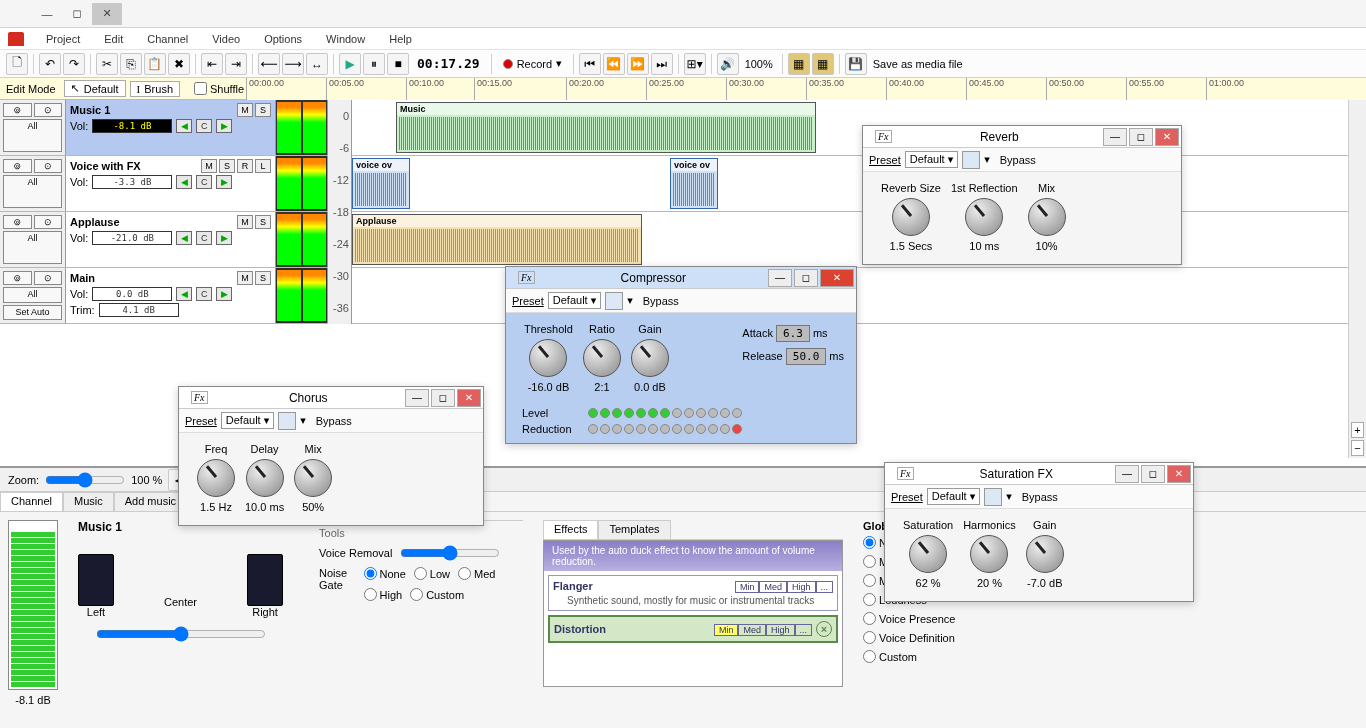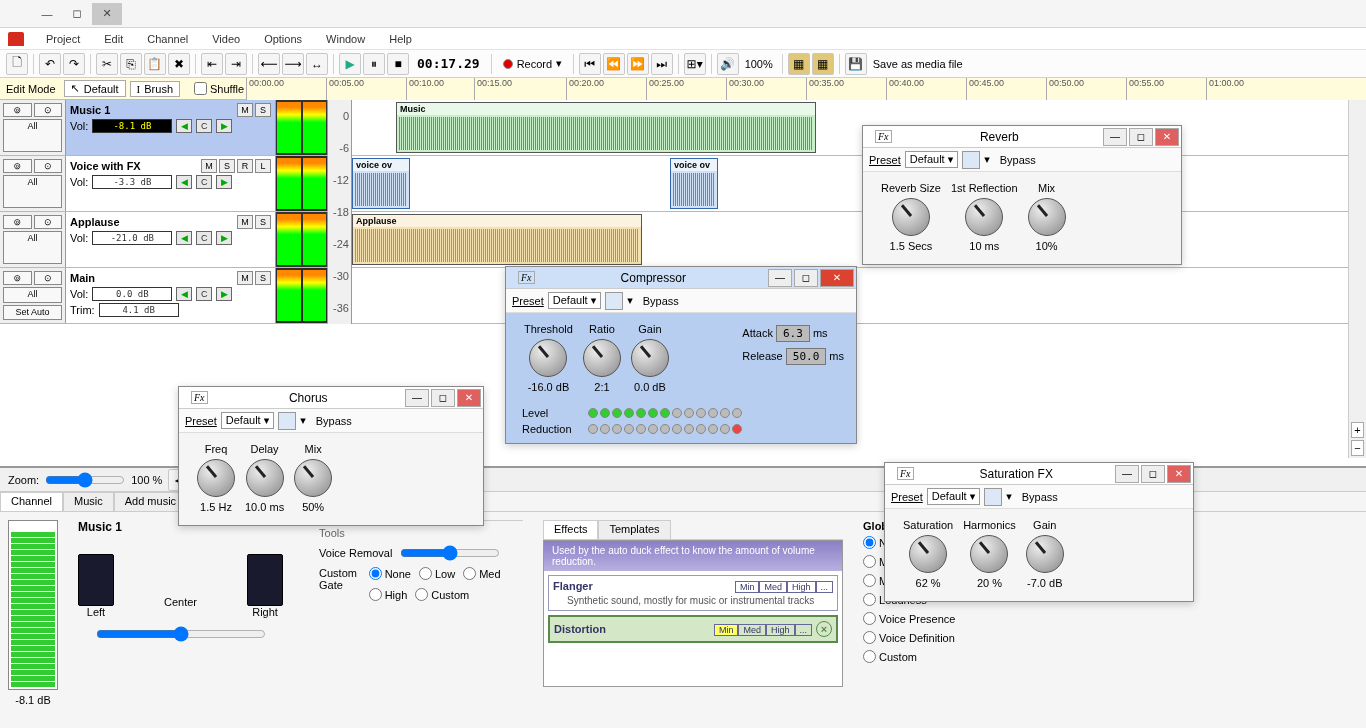--- a/index.html
+++ b/index.html
@@ -440,21 +440,21 @@
       <input type="range" style="width: 170px; margin-top: 8px;" value="50">
     </div>
     <div style="width:220px;">
       <div class="tools-sec">
         <div style="color:#666;">Tools</div>
         <div class="row">
             <span>Voice Removal</span>
             <input type="range" style="width: 100px;" value="50">
           </div>
         <div class="row" style="align-items:flex-start;">
-          <span>Custom Gate</span>
+          <span>Noise Gate</span>
           <div id="ngopts" style="display:flex;flex-wrap:wrap;gap:8px;">
               <label class="radio"><input type="radio" name="ng" checked="" style="">None</label>
               <label class="radio"><input type="radio" name="ng" style="">Low</label>
               <label class="radio"><input type="radio" name="ng" style="">Med</label>
               <label class="radio"><input type="radio" name="ng" style="">High</label>
               <label class="radio"><input type="radio" name="ng" style="">Custom</label>
             </div>
         </div>
       </div>
     </div>

